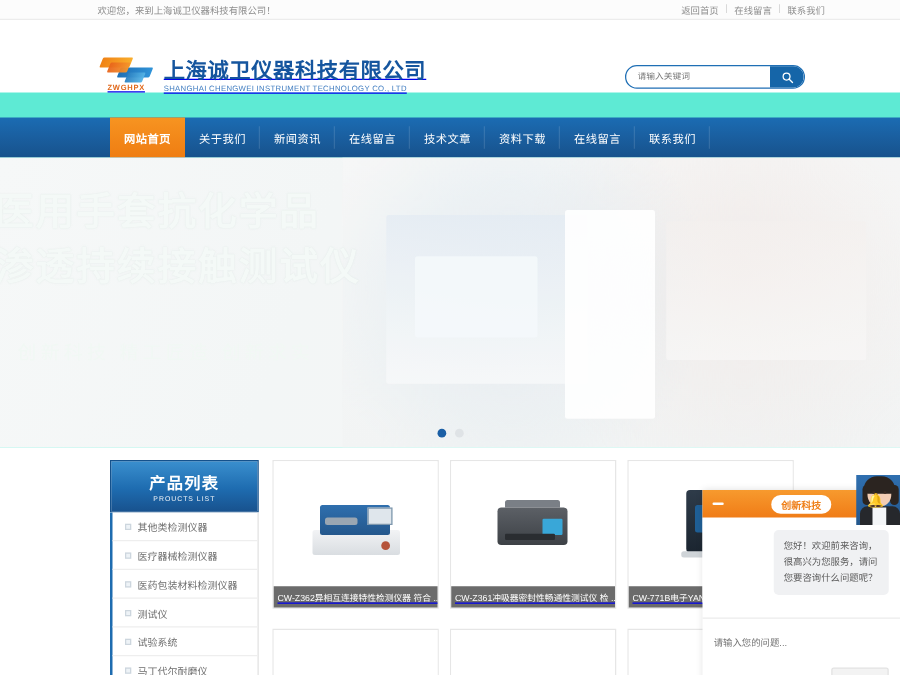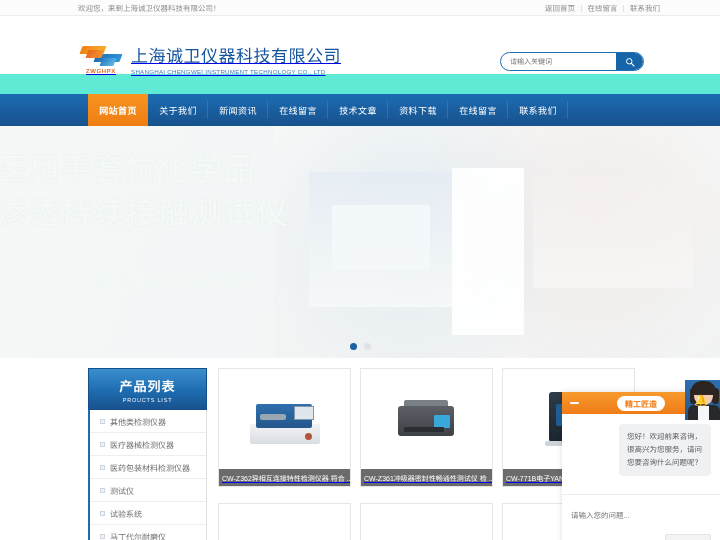--- a/index.html
+++ b/index.html
@@ -50,21 +50,21 @@
   .logo-z .b1 { left: 2px; top: 2px; width: 24px; background: linear-gradient(90deg,#f08215,#f9ae2c); transform: skewX(-22deg); }
   .logo-z .b2 { left: 16px; top: 10px; width: 26px; background: linear-gradient(90deg,#1f6fb5,#2f93d8); transform: skewX(-22deg); }
   .logo-z .b3 { left: 8px; top: 6px; width: 16px; background: linear-gradient(90deg,#e8641b,#f5952a); transform: skewX(-22deg); opacity:.95; }
   .logo-z .b4 { left: 22px; top: 14px; width: 14px; background: linear-gradient(90deg,#2a7fc0,#55b4e6); transform: skewX(-22deg); opacity:.95; }
   .logo-code {
     font-size: 6px; color: #e0691c; letter-spacing: .6px;
     font-weight: bold; margin-top: 2px;
   }
   .logo-text { display: flex; flex-direction: column; justify-content: center; }
   .logo-cn {
-    font-size: 17px; font-weight: normal; color: #15559e;
+    font-size: 17px; font-weight: bold; color: #15559e;
     letter-spacing: .5px; line-height: 1.15;
   }
   .logo-en {
     font-size: 6.2px; color: #3f7cc0; letter-spacing: .25px;
     margin-top: 2px; white-space: nowrap;
   }
   .search-wrap {
     position: absolute; right: 76px; top: 36px;
     display: flex; align-items: center;
     width: 144px; height: 19px;
@@ -465,21 +465,21 @@
       <a class="card card-row2" href="#">
         <span class="card-img"></span>
       </a>
 
     </section>
   </div>
 
   <div class="chat">
     <div class="chat-head">
       <span class="chat-min"></span>
-      <span class="chat-title">精工匠造</span>
+      <span class="chat-title">创新科技</span>
       <span class="chat-agent">
         <span class="agent-body"></span>
         <span class="agent-shirt"></span>
         <span class="agent-hair2"></span>
         <span class="agent-hair3"></span>
         <span class="agent-face"></span>
         <span class="agent-hair"></span>
         <span class="agent-eye l"></span>
         <span class="agent-eye r"></span>
       </span>

